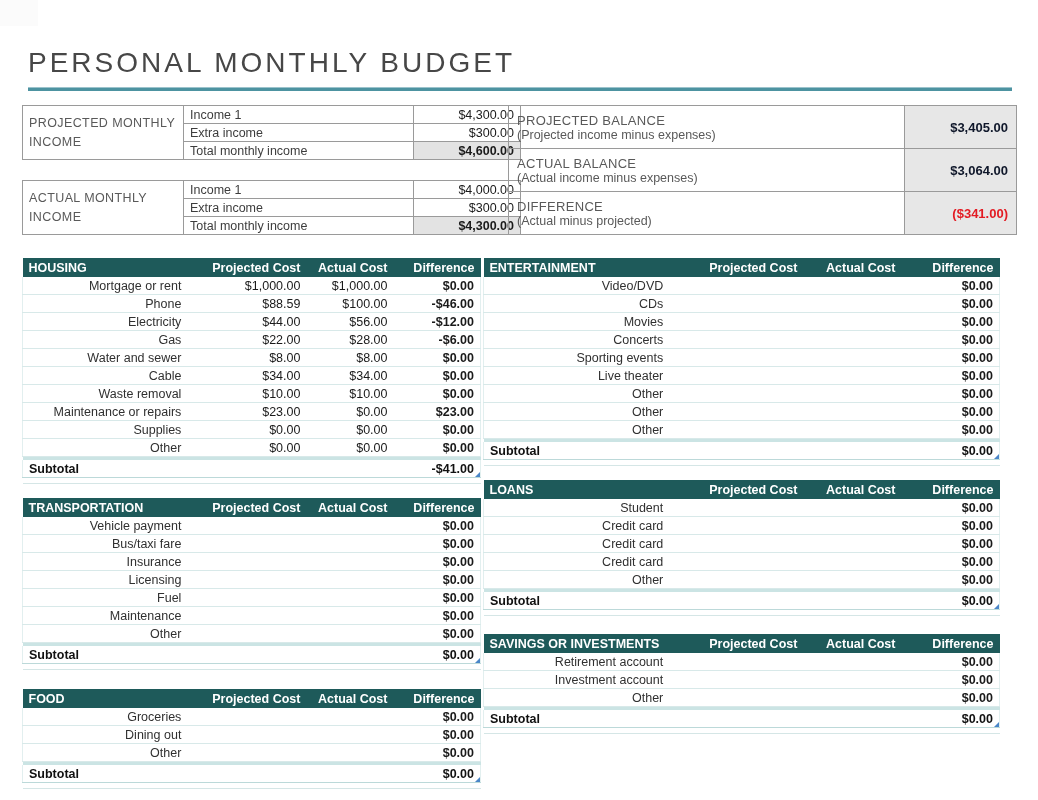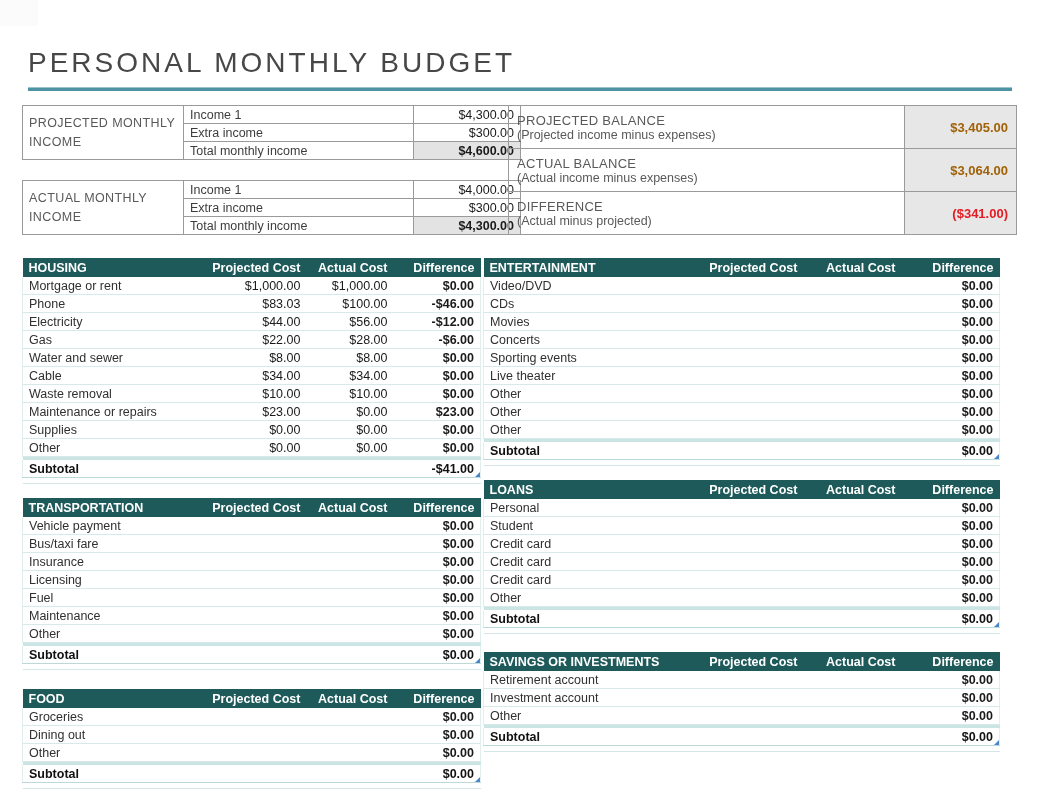--- a/index.html
+++ b/index.html
@@ -24,21 +24,21 @@
   .income-label{width:148px;color:#595959;letter-spacing:.4px;line-height:1.5;vertical-align:middle;white-space:normal !important;}
   .income-item{width:217px;color:#3d3d3d;text-align:left;}
   .income-value{width:94px;text-align:right;color:#1a1a1a;}
   .income-total .income-value{background:#e3e3e3;font-weight:bold;}
 
   .summary-table{width:517px;}
   .summary-table td{border:1px solid #9a9a9a;}
   .summary-label{padding:2px 8px;height:33px;}
   .sum-title{color:#595959;font-size:13px;letter-spacing:.3px;}
   .sum-sub{color:#595959;font-size:12.5px;}
-  .summary-value{width:95px;background:#e7e7e7;text-align:right;padding:0 8px;font-weight:bold;font-size:13px;color:#a16207;}
+  .summary-value{width:95px;background:#e7e7e7;text-align:right;padding:0 8px;font-weight:bold;font-size:13px;color:#0f172a;}
   .summary-value.negative{color:#e31b23;}
 
   
   .tables-grid{position:absolute;left:22px;top:258px;width:995px;display:flex;gap:2px;align-items:flex-start;}
   .col{display:flex;flex-direction:column;}
   .col-left{width:459px;}
   .col-right{width:517px;}
   .col-left .cat-table:nth-of-type(1){margin-bottom:14px;}
   .col-left .cat-table:nth-of-type(2){margin-bottom:19px;padding-left:39px;}
   .col-right .cat-table:nth-of-type(1){margin-bottom:14px;border-radius:11px;}
@@ -48,21 +48,21 @@
 
   .cat-head th{
     background:#1e5a5a;color:#ffffff;font-size:12.5px;font-weight:bold;
     height:19px;padding:0 6px;text-align:right;white-space:nowrap;overflow:hidden;
   }
   .cat-head th:first-child{text-align:left;}
   .cat-row td{
     height:17px;font-size:12.5px;color:#1a1a1a;padding:0 6px;
     border-bottom:1px solid #d8e9e9;text-align:right;white-space:nowrap;overflow:hidden;
   }
-  .cat-row td:first-child{text-align:left;color:#303030;border-left:1px solid #e2efef;}
+  .cat-row td:first-child{text-align:right;color:#303030;border-left:1px solid #e2efef;}
   .cat-row td:last-child{border-right:1px solid #e2efef;}
   .cat-row td:nth-child(4){font-weight:bold;}
   .band-row td{height:3px;background:#cbe4e4;padding:0;border:0;}
   .subtotal-row td{
     height:17px;font-size:12.5px;font-weight:bold;color:#111;padding:0 6px;
     border-bottom:1px solid #bcd9d9;text-align:right;white-space:nowrap;
   }
   .subtotal-row td:first-child{text-align:left;border-left:1px solid #e2efef;}
   .subtotal-row td.flag{position:relative;border-right:1px solid #e2efef;}
   .subtotal-row td.flag::after{
@@ -163,21 +163,21 @@
             <th>Difference</th>
           </tr>
           <tr class="cat-row">
             <td>Mortgage or rent</td>
             <td>$1,000.00</td>
             <td>$1,000.00</td>
             <td>$0.00</td>
           </tr>
           <tr class="cat-row">
             <td>Phone</td>
-            <td>$83.03</td>
+            <td>$88.59</td>
             <td>$100.00</td>
             <td>-$46.00</td>
           </tr>
           <tr class="cat-row">
             <td>Electricity</td>
             <td>$44.00</td>
             <td>$56.00</td>
             <td>-$12.00</td>
           </tr>
           <tr class="cat-row">
@@ -444,26 +444,20 @@
           <col class="c-diff">
         </colgroup>
       <tbody>
           <tr class="cat-head">
             <th>LOANS</th>
             <th>Projected Cost</th>
             <th>Actual Cost</th>
             <th>Difference</th>
           </tr>
           <tr class="cat-row">
-            <td>Personal</td>
-            <td></td>
-            <td></td>
-            <td>$0.00</td>
-          </tr>
-          <tr class="cat-row">
             <td>Student</td>
             <td></td>
             <td></td>
             <td>$0.00</td>
           </tr>
           <tr class="cat-row">
             <td>Credit card</td>
             <td></td>
             <td></td>
             <td>$0.00</td>

